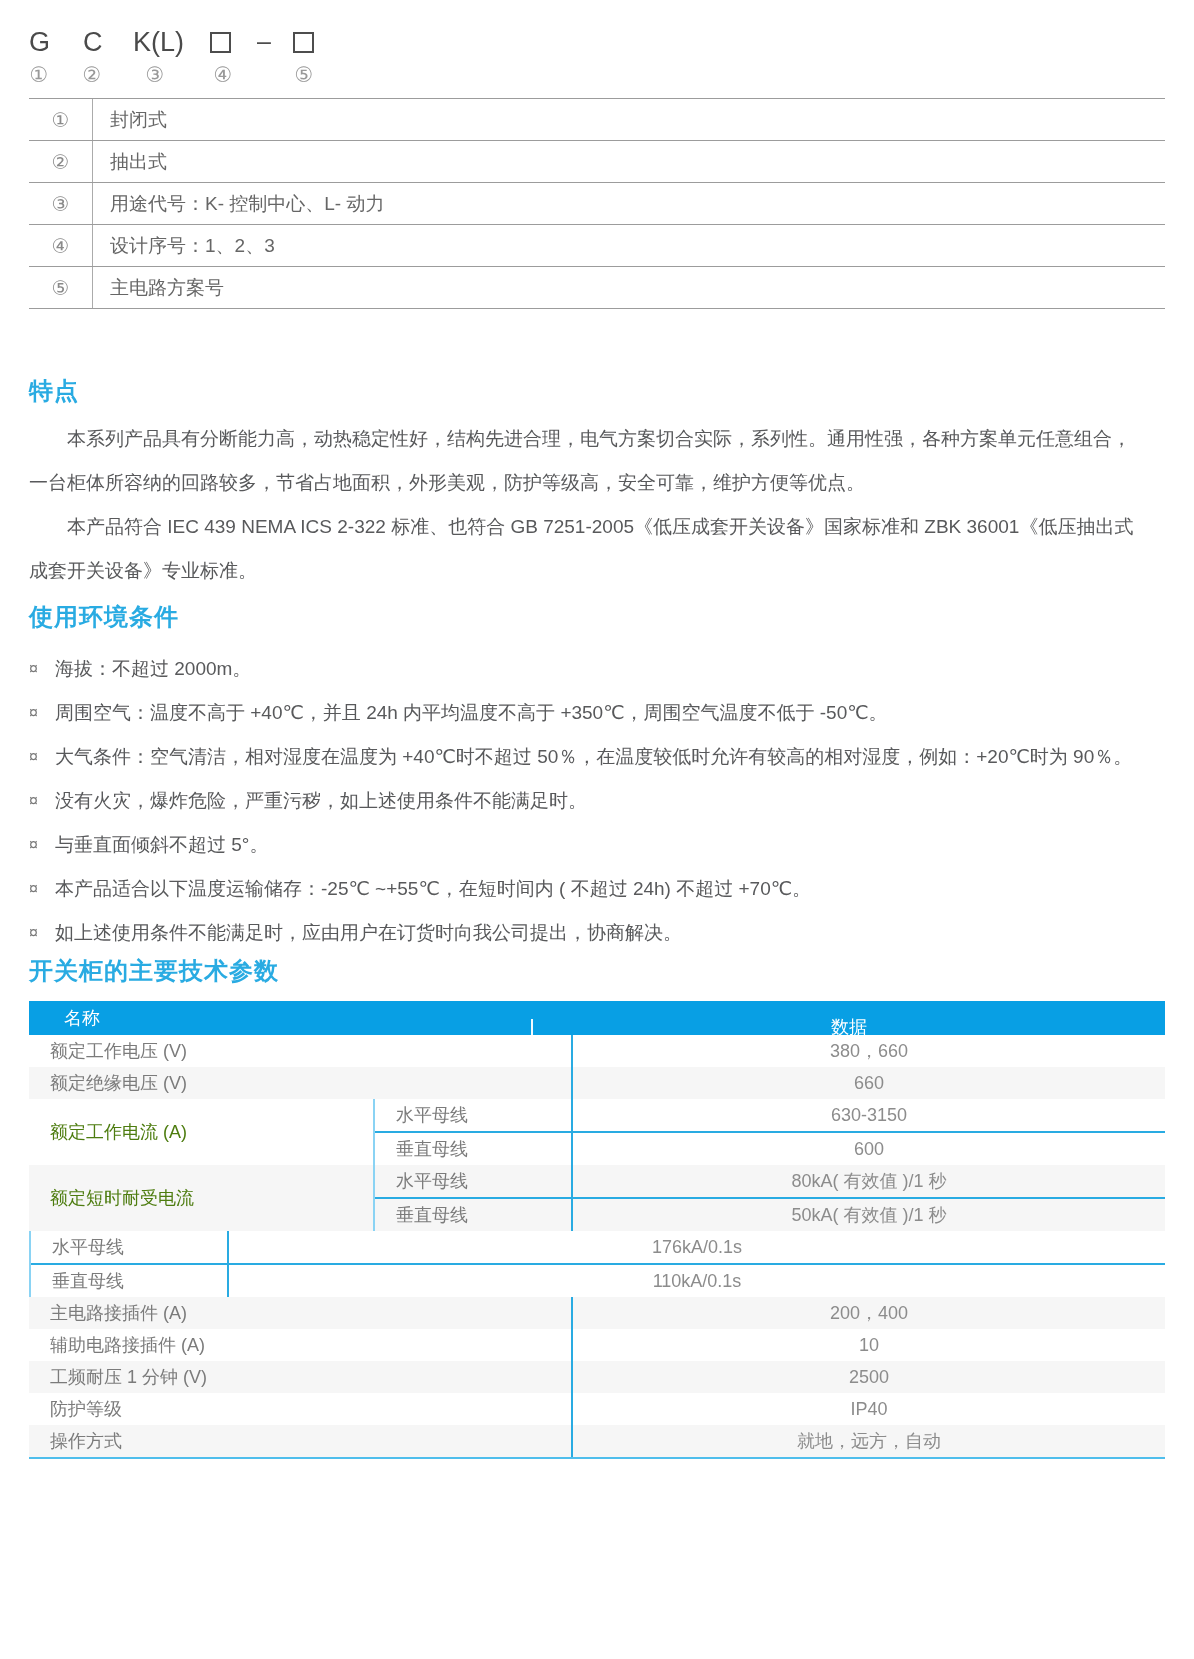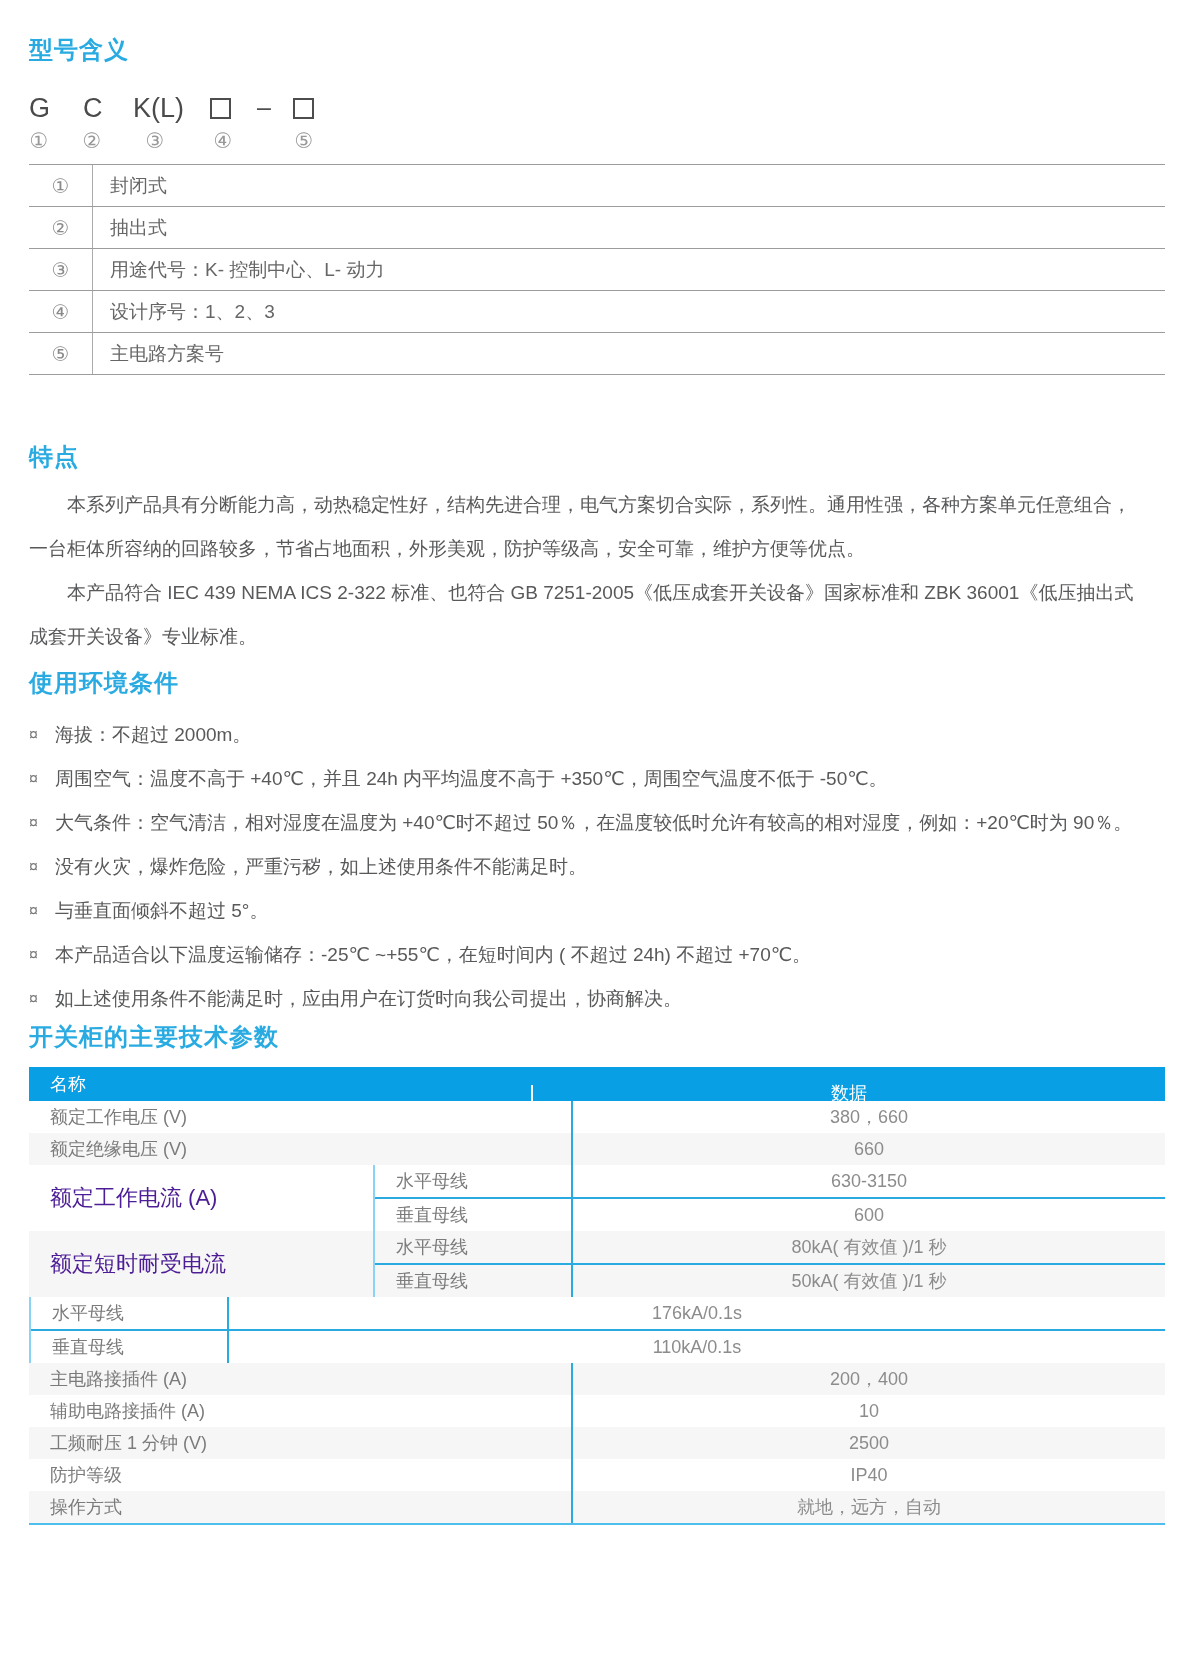--- a/index.html
+++ b/index.html
@@ -51,39 +51,38 @@
   .features{margin-top:10px;width:1105px;}
   .features p{font-size:19px;line-height:44px;text-indent:2em;color:#58595b;}
   .envlist{list-style:none;margin-top:14px;width:1120px;}
   .envlist li{display:flex;font-size:19px;line-height:44px;color:#58595b;}
   .env-bullet{width:20px;flex:0 0 20px;color:#777;font-size:16px;margin-right:6px;}
   .env-text{flex:1;}
 
   
   .ptable{margin-top:14px;width:1136px;border-bottom:2px solid var(--bottom-line);}
   .phead{display:flex;height:34px;background:var(--header-bg);color:#fff;font-size:18px;}
-  .phead-name{width:502px;display:flex;align-items:center;padding-left:21px;border-radius:8px;}
+  .phead-name{width:502px;display:flex;align-items:center;padding-left:35px;border-radius:8px;}
   .phead-data{flex:1;border-left:2px solid rgba(255,255,255,.95);display:flex;align-items:center;justify-content:center;margin-top:18px;}
   .prow{display:flex;height:32px;background:#fff;}
   .prow.shade,.pgroup.shade{background:var(--stripe);}
   .pname{width:542px;display:flex;align-items:center;padding-left:21px;color:#7b7b7b;font-size:18px;}
   .pval{flex:1;border-left:2px solid var(--accent);display:flex;align-items:center;justify-content:center;color:#8c8c8c;font-size:18px;}
   .pgroup{display:flex;background:#fff;}
-  .pgname{width:344px;display:flex;align-items:center;padding-left:21px;color:#4c1d95;font-size:22px;}
+  .pgname{width:344px;display:flex;align-items:center;padding-left:21px;color:#4d7c0f;font-size:18px;}
   .pgsub{flex:1;border-left:2px solid var(--sub-divider);display:flex;flex-direction:column;}
   .psubrow{display:flex;height:32px;}
   .psname{width:196px;display:flex;align-items:center;padding-left:21px;color:#7b7b7b;font-size:18px;}
   .psep{height:2px;background:var(--accent);}
 </style>
 </head>
 <body>
 
 <div class="page">
 
-  <div class="sec-title t-model">型号含义</div>
 
   <div class="model-code">
     <span class="mc-letter" style="left:0">G</span>
     <span class="mc-letter" style="left:54px">C</span>
     <span class="mc-letter" style="left:104px">K(L)</span>
     <span class="mc-box" style="left:181px"></span>
     <span class="mc-dash" style="left:228px">–</span>
     <span class="mc-box" style="left:264px"></span>
 
     <span class="mc-mark" style="left:-2px">①</span>

